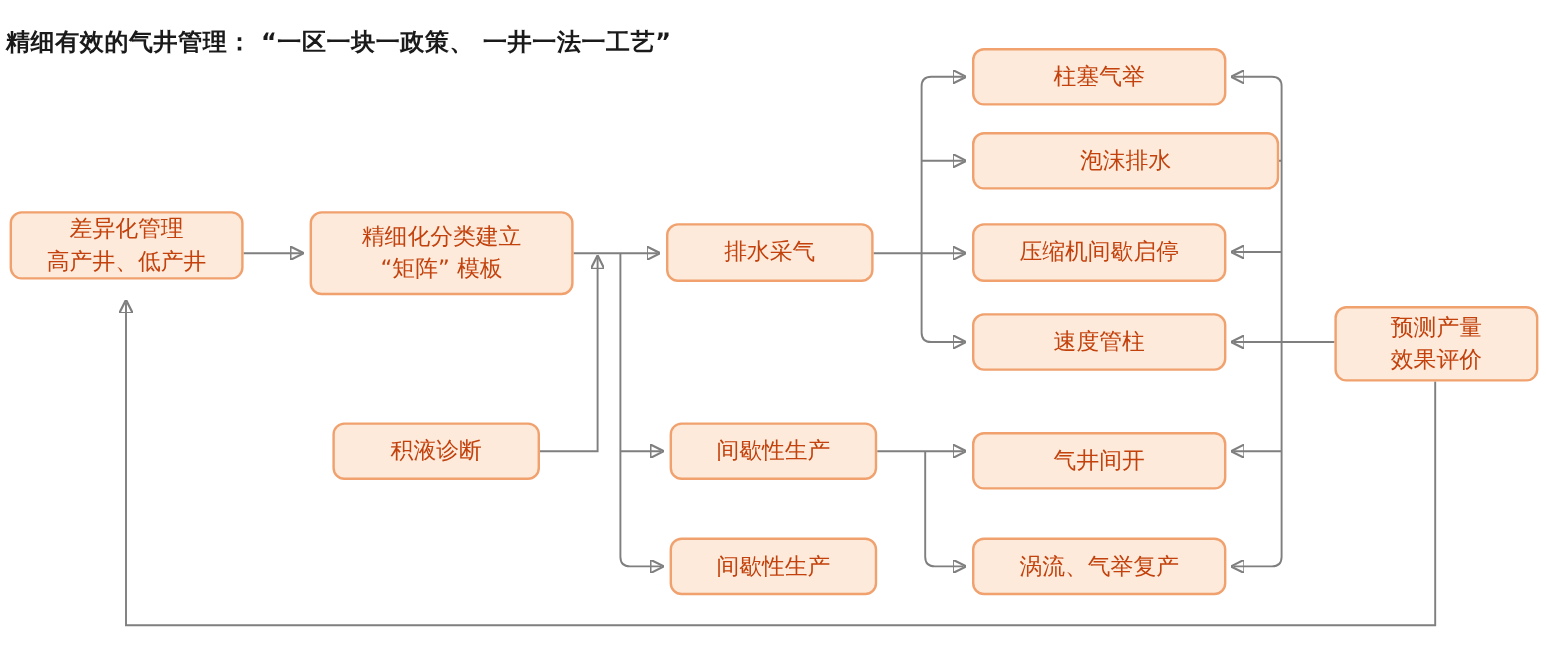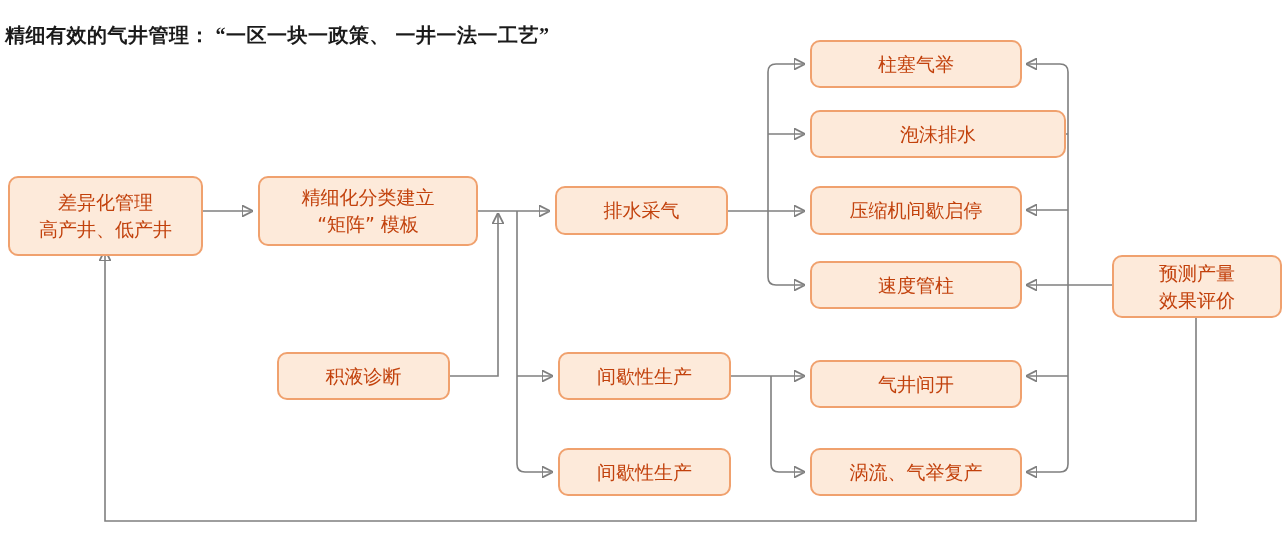--- a/index.html
+++ b/index.html
@@ -6,21 +6,21 @@
   .canvas {
     position:relative;
     width:1288px; height:539px;
     background:#ffffff;
     font-family:"DejaVu Sans","Liberation Sans",sans-serif;
     overflow:hidden;
   }
   .diagram-title {
     position:absolute; left:5px; top:22px;
     font-size:20px; font-weight:bold; color:#1a1a1a;
-    letter-spacing:0.5px; white-space:pre;font-family:Liberation Serif, serif;
+    letter-spacing:0.5px; white-space:pre;
   }
   .node {
     position:absolute; box-sizing:border-box;
     background:#fdeada; border:2px solid #f0a16e; border-radius:10px;
     display:flex; align-items:center; justify-content:center;
     text-align:center; white-space:pre-line;
     font-size:19px; color:#c2410c; line-height:1.4;
   }
   .edges { position:absolute; left:0; top:0; }
   .edges path { fill:none; stroke:#7f7f7f; stroke-width:1.6; }
@@ -51,21 +51,21 @@
     <path d="M771,376 V464 Q771,472 779,472 H803" marker-end="url(#arw)"></path>
     <path d="M1112,285 H1028" marker-end="url(#arw)"></path>
     <path d="M1068,285 V72 Q1068,64 1060,64 H1028" marker-end="url(#arw)"></path>
     <path d="M1068,134 H1028" marker-end="url(#arw)"></path>
     <path d="M1068,210 H1028" marker-end="url(#arw)"></path>
     <path d="M1068,376 H1028" marker-end="url(#arw)"></path>
     <path d="M1068,285 V464 Q1068,472 1060,472 H1028" marker-end="url(#arw)"></path>
     <path d="M1196,318 V521 H105 V252" marker-end="url(#arw)"></path>
   </svg>
 
-  <div class="node" style="left:8px;   top:176px; width:195px; height:80px;">差异化管理
+  <div class="node" style="left:8px;   top:176px; width:195px; height:57px;">差异化管理
 高产井、低产井</div>
 
   <div class="node" style="left:555px; top:186px; width:173px; height:49px;">排水采气</div>
 
   <div class="node" style="left:258px; top:176px; width:220px; height:70px;">精细化分类建立
 “矩阵” 模板</div>
 
   <div class="node" style="left:810px; top:40px;  width:212px; height:48px;">柱塞气举</div>
 
   <div class="node" style="left:810px; top:110px; width:256px; height:48px;">泡沫排水</div>

